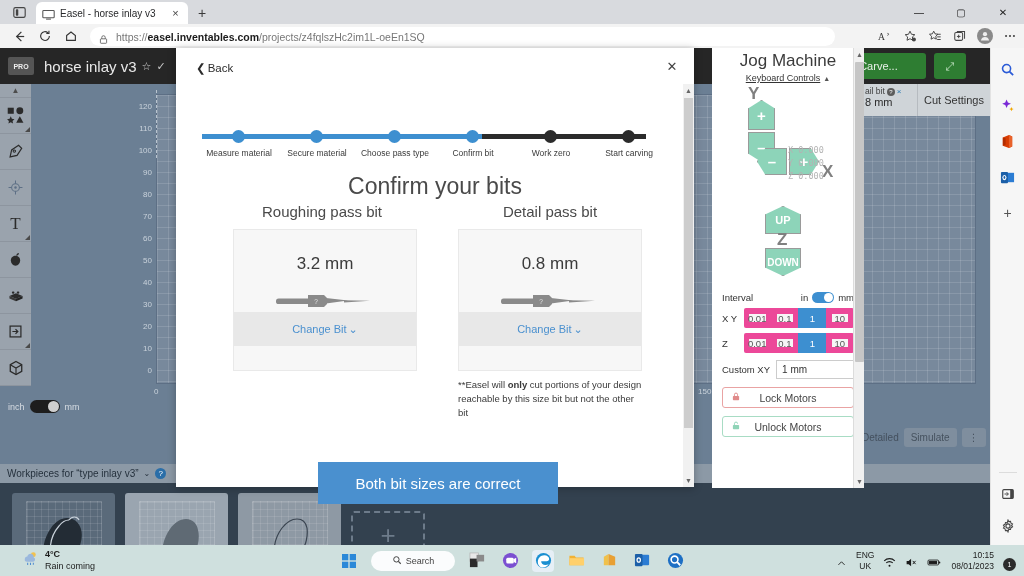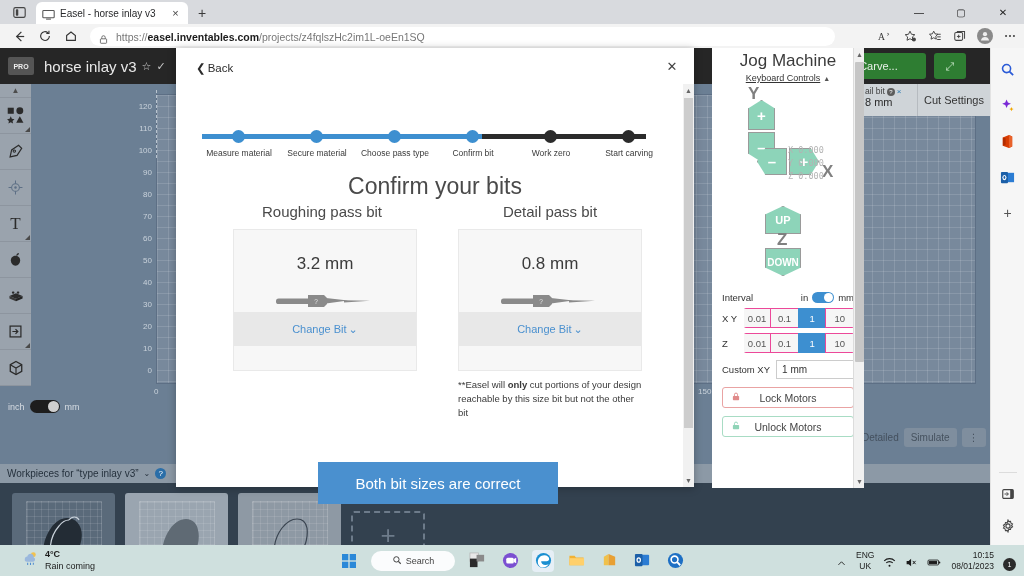--- a/index.html
+++ b/index.html
@@ -315,21 +315,21 @@
     width: 9px; height: 9px; border-radius: 50%; background: #fff;
   }
 
   .seg-row {
     display: flex; align-items: center; padding: 0 10px; margin-top: 5px;
     font-size: 9.5px; color: #333;
   }
   .seg-row .ax { width: 22px; }
   .seg-group { display: flex; border-radius: 2px; overflow: hidden; }
   .seg {
-    width: 29px; height: 20px; border: 1px solid #ec4899;
+    width: 29px; height: 20px; border: 6px solid #ec4899;
     background: #f6f6f6; font-size: 9.5px; color: #555;
     display: flex; align-items: center; justify-content: center;
     margin-left: -1px;
   }
   .seg.active { background: #3d8fd0; color: #fff; border-color: #3d8fd0; }
 
   .custom-row {
     display: flex; align-items: center; padding: 0 10px; margin-top: 7px;
     font-size: 9.5px; color: #333; gap: 6px;
   }

